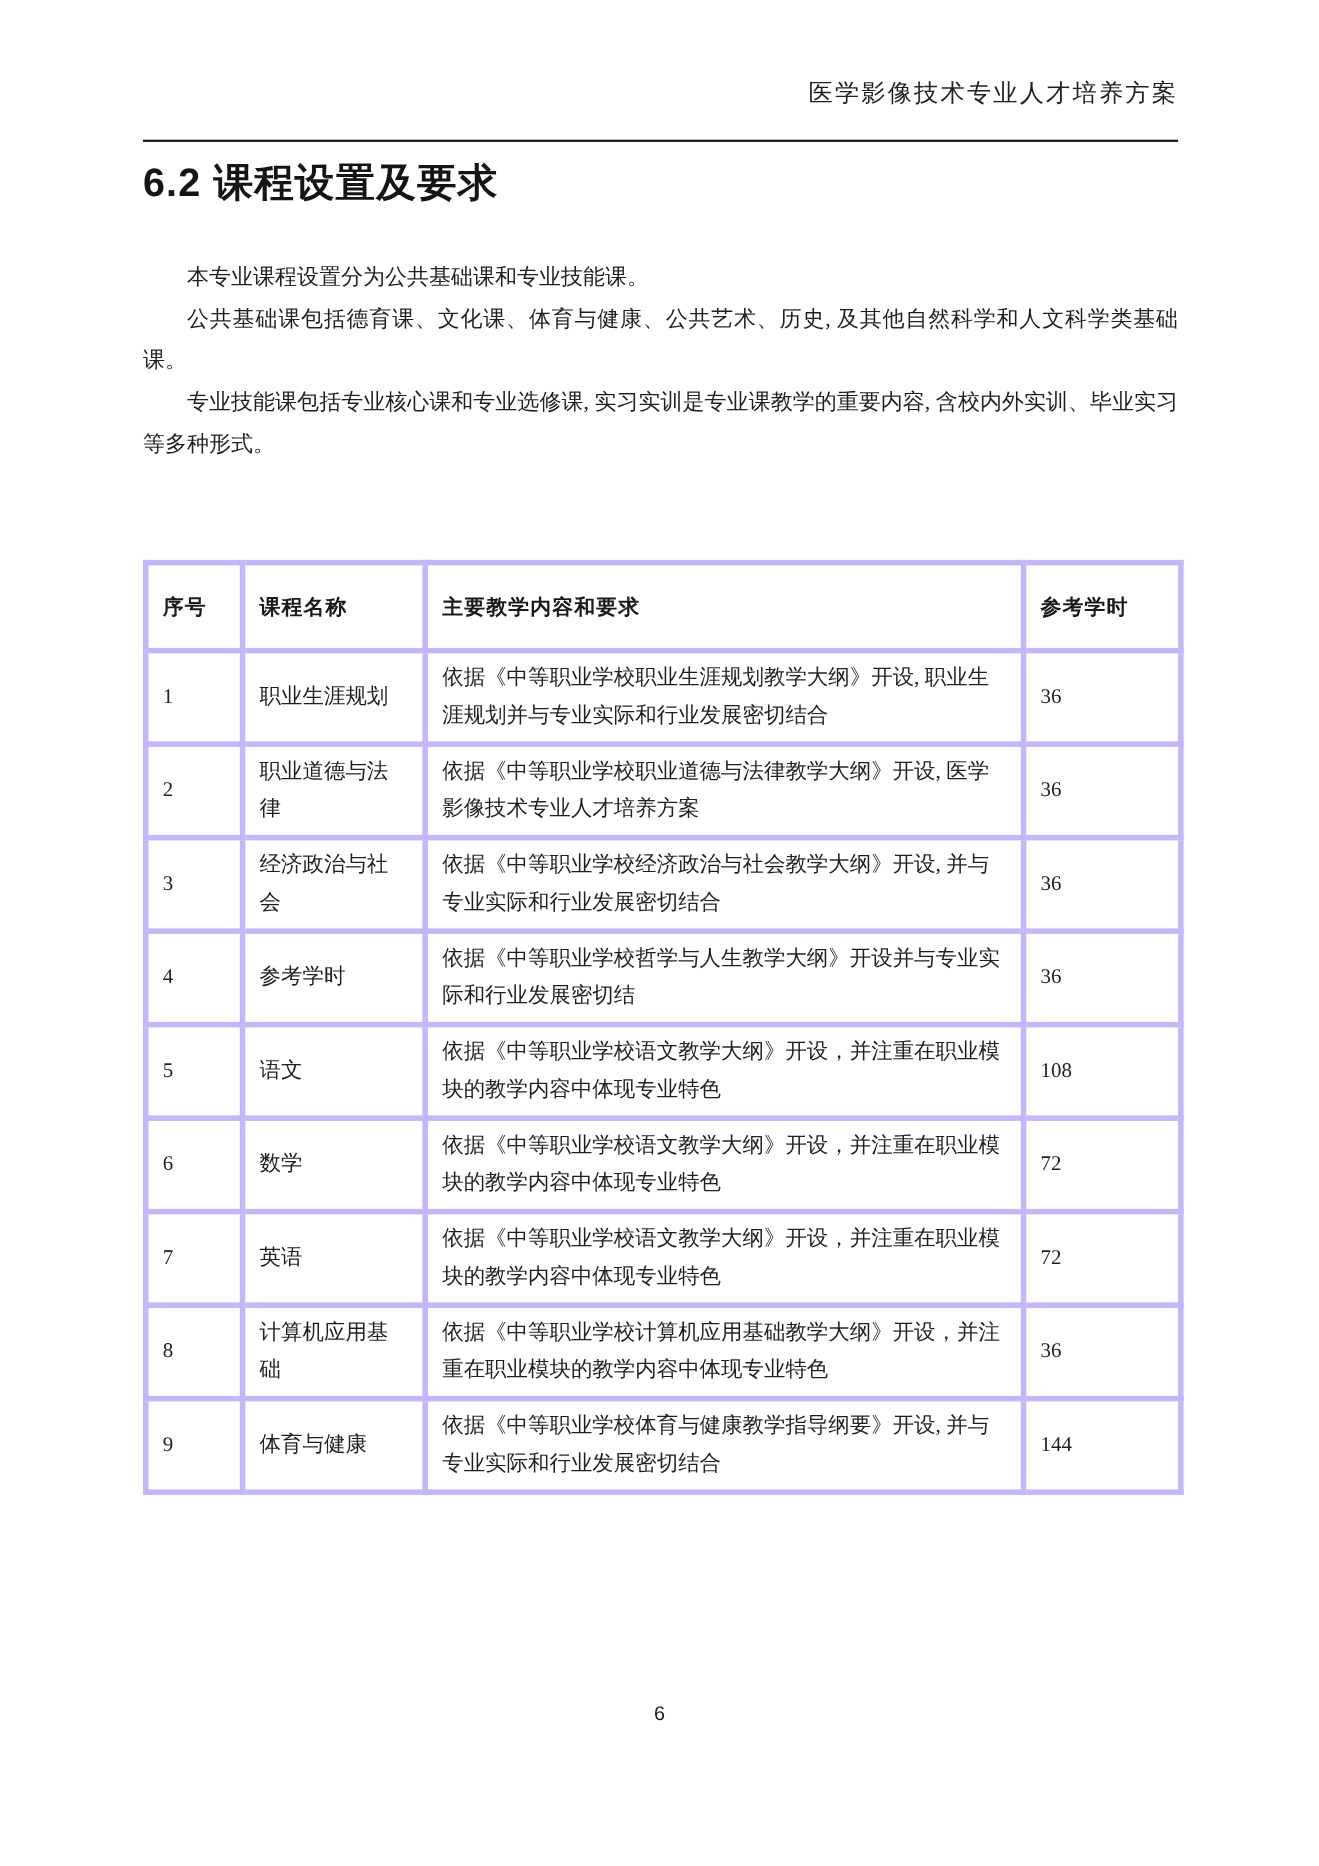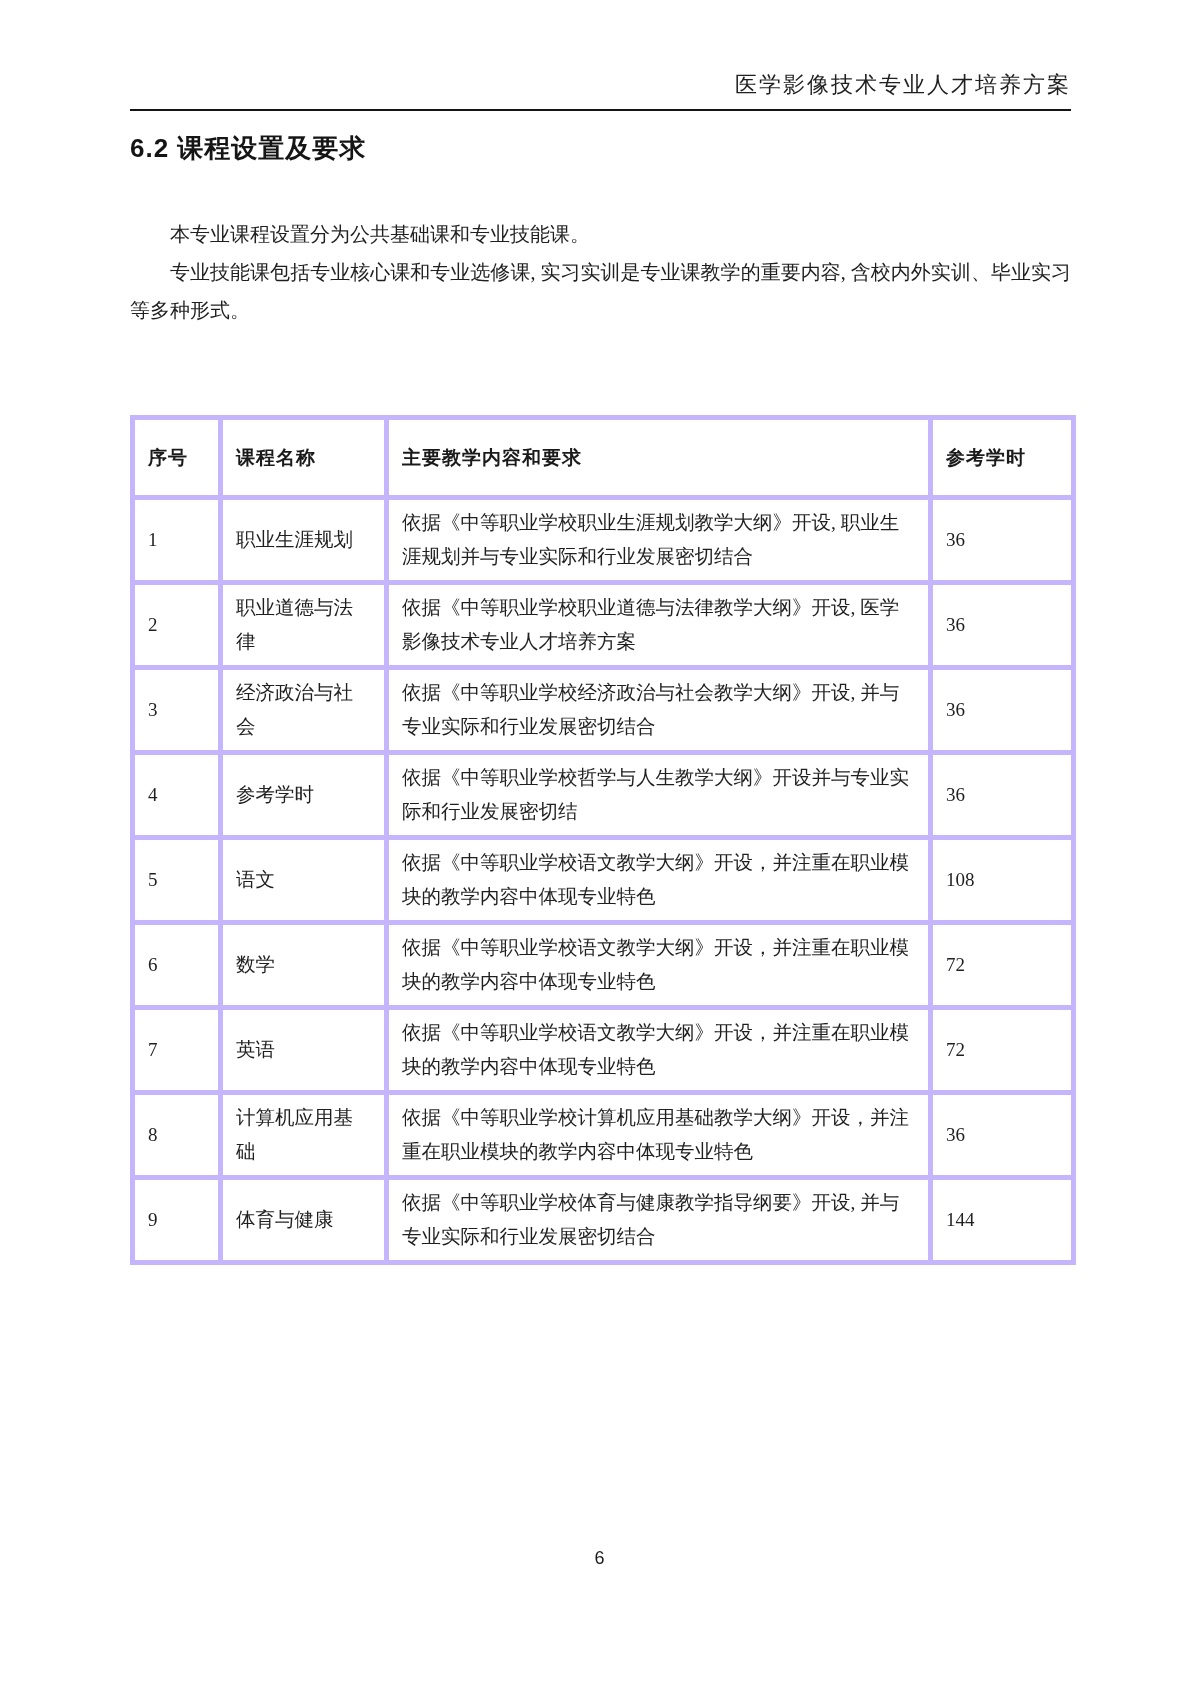--- a/index.html
+++ b/index.html
@@ -16,35 +16,35 @@
     color: #1f1f1f;
   }
   .content {
     position: relative;
     margin-left: 130px;
     width: 941px;
   }
   
   .running-header {
     padding-top: 70px;
-    padding-bottom: 9px;
+    padding-bottom: 27px;
     border-bottom: 2px solid #141414;
     text-align: right;
   }
   .running-header .header-title {
     font-size: 22px;
     letter-spacing: 2px;
     line-height: 30px;
   }
   
   h1.sec-title {
     margin: 20px 0 0 0;
     font-family: "Liberation Sans", "DejaVu Sans", sans-serif;
     font-weight: bold;
-    font-size: 26px;
+    font-size: 36px;
     line-height: 34px;
     letter-spacing: 1px;
     color: #151515;
   }
   .paragraphs {
     margin-top: 50px;
     font-size: 20px;
     line-height: 38px;
     text-align: justify;
   }
@@ -116,20 +116,21 @@
 <div class="content">
 
   <div class="running-header">
     <div class="header-title">医学影像技术专业人才培养方案</div>
   </div>
 
   <h1 class="sec-title">6.2 课程设置及要求</h1>
 
   <div class="paragraphs">
     <p>本专业课程设置分为公共基础课和专业技能课。</p>
+    <p>公共基础课包括德育课、文化课、体育与健康、公共艺术、历史, 及其他自然科学和人文科学类基础课。</p>
     <p>专业技能课包括专业核心课和专业选修课, 实习实训是专业课教学的重要内容, 含校内外实训、毕业实习等多种形式。</p>
   </div>
 
 
   <table class="courses">
     <colgroup>
       <col class="c-no">
       <col class="c-name">
       <col class="c-desc">
       <col class="c-hours">

